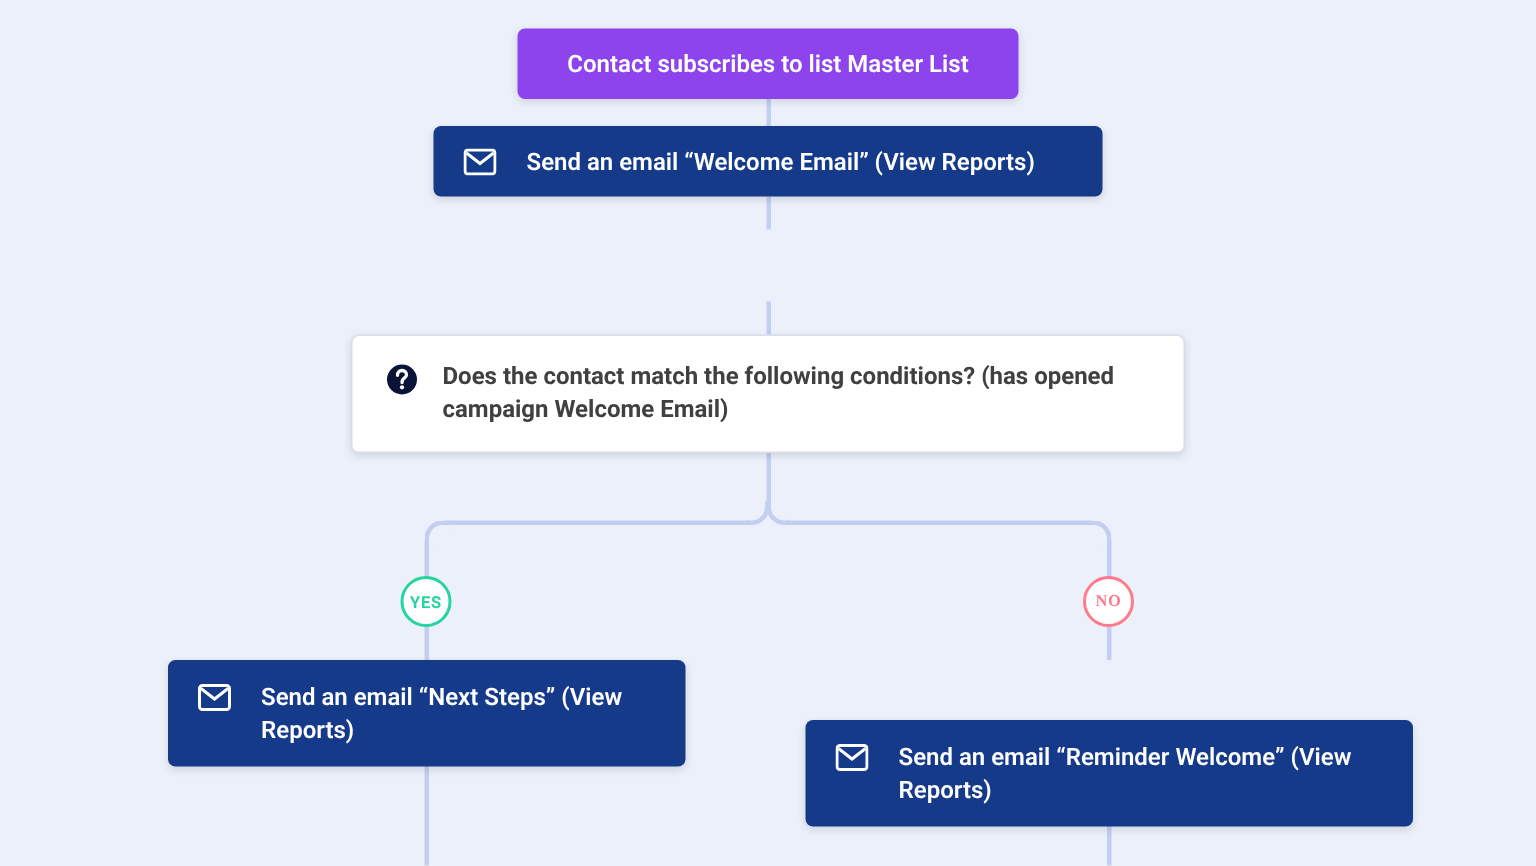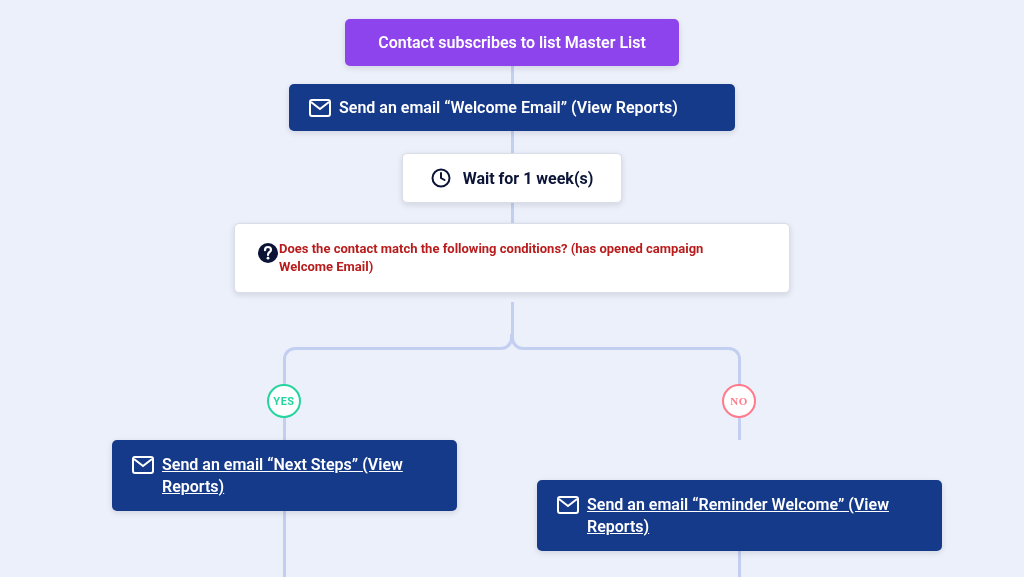--- a/index.html
+++ b/index.html
@@ -30,48 +30,47 @@
     font-size: 16px;
     justify-content: center;
     padding: 14px 24px;
   }
   .node-email {
     background: #153a8a;
     color: #fff;
     font-weight: 600;
     font-size: 16px;
     padding: 14px 20px;
-    gap: 8px;
+    gap: 20px;
   }
   .node-wait {
     background: #ffffff;
     border: 1px solid #d9dde8;
     color: #0b1437;
     font-weight: 700;
     font-size: 16px;
     justify-content: center;
     padding: 14px 26px;
     gap: 12px;
   }
   .node-condition {
     background: #ffffff;
     border: 1px solid #d9dde8;
-    color: #b91c1c;
+    color: #404040;
     font-weight: 700;
-    font-size: 13px;
+    font-size: 16px;
     padding: 16px 22px;
-    gap: 0;
+    gap: 16px;
     line-height: 1.4;
     align-items: flex-start;
   }
   .node-condition .icon-wrap { flex: 0 0 auto; margin-top: 2px; }
   .node-email-multi {
     align-items: flex-start;
     line-height: 1.35;
-    text-decoration: underline;
   }
   .node-email-multi .icon-wrap { margin-top: 2px; }
   .icon-wrap { flex: 0 0 auto; display: inline-flex; }
   .connector {
     position: absolute;
     background: #c3cff0;
     width: 3px;
   }
   .split-h {
     position: absolute;
@@ -143,29 +142,20 @@
   <div class="node node-email" style="left:289px; top:84px; width:446px;">
     <span class="icon-wrap">
       <svg width="22" height="18" viewBox="0 0 22 18" fill="none" stroke="#ffffff" stroke-width="2">
         <rect x="1" y="1" width="20" height="16" rx="2"></rect>
         <path d="M2 3 L11 10 L20 3"></path>
       </svg>
     </span>
     <span>Send an email “Welcome Email” (View Reports)</span>
   </div>
 
-  <div class="node node-wait" style="left:402px; top:153px; width:220px;">
-    <span class="icon-wrap">
-      <svg width="20" height="20" viewBox="0 0 20 20" fill="none" stroke="#0b1437" stroke-width="2">
-        <circle cx="10" cy="10" r="8.5"></circle>
-        <path d="M10 5 V10 L13.5 12" stroke-linecap="round"></path>
-      </svg>
-    </span>
-    <span>Wait for 1 week(s)</span>
-  </div>
 
   <div class="node node-condition" style="left:234px; top:223px; width:556px;">
     <span class="icon-wrap">
       <svg width="22" height="22" viewBox="0 0 22 22">
         <circle cx="11" cy="11" r="10" fill="#0b1437"></circle>
         <path d="M8 8.2 C8 6.2 9.4 5 11 5 C12.8 5 14 6.3 14 7.8 C14 9.6 12.3 10 11.6 11 C11.2 11.6 11 12.1 11 13" fill="none" stroke="#fff" stroke-width="2.2" stroke-linecap="round"></path>
         <circle cx="11" cy="16.2" r="1.4" fill="#fff"></circle>
       </svg>
     </span>
     <span style="max-width:470px;">Does the contact match the following conditions? (has opened campaign Welcome Email)</span>

